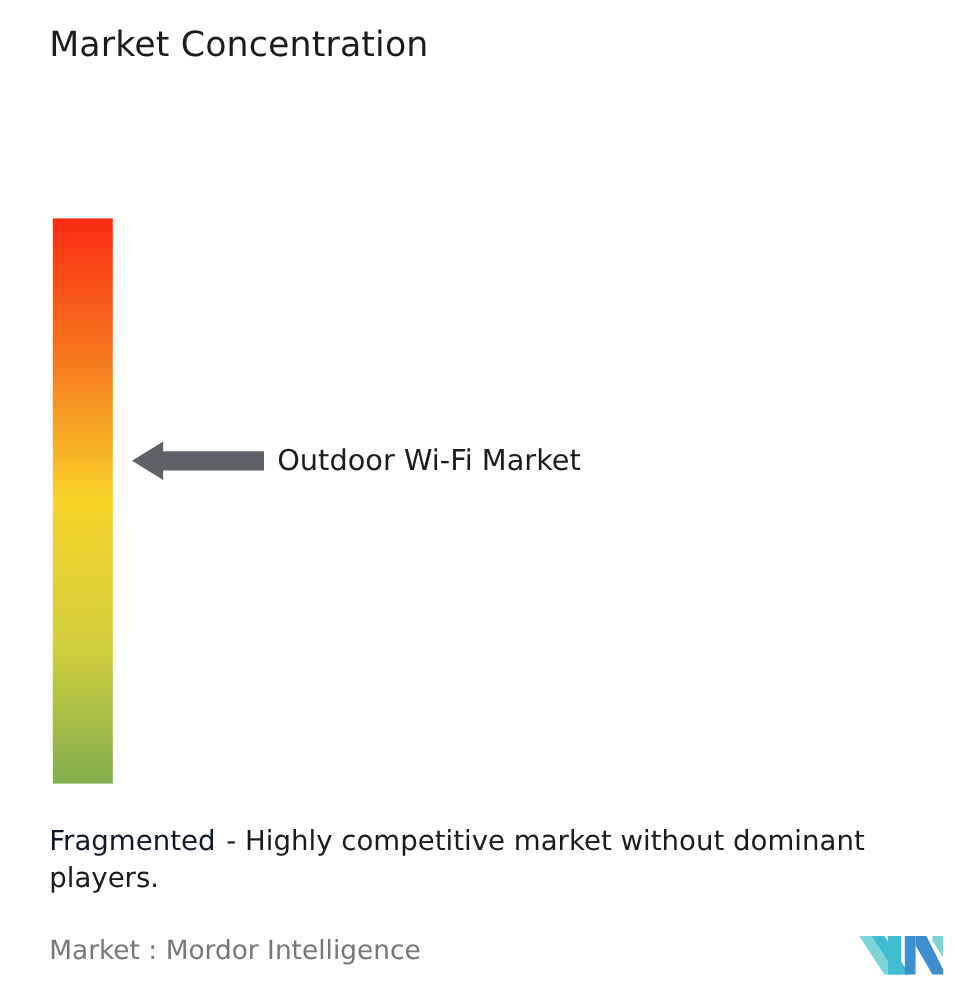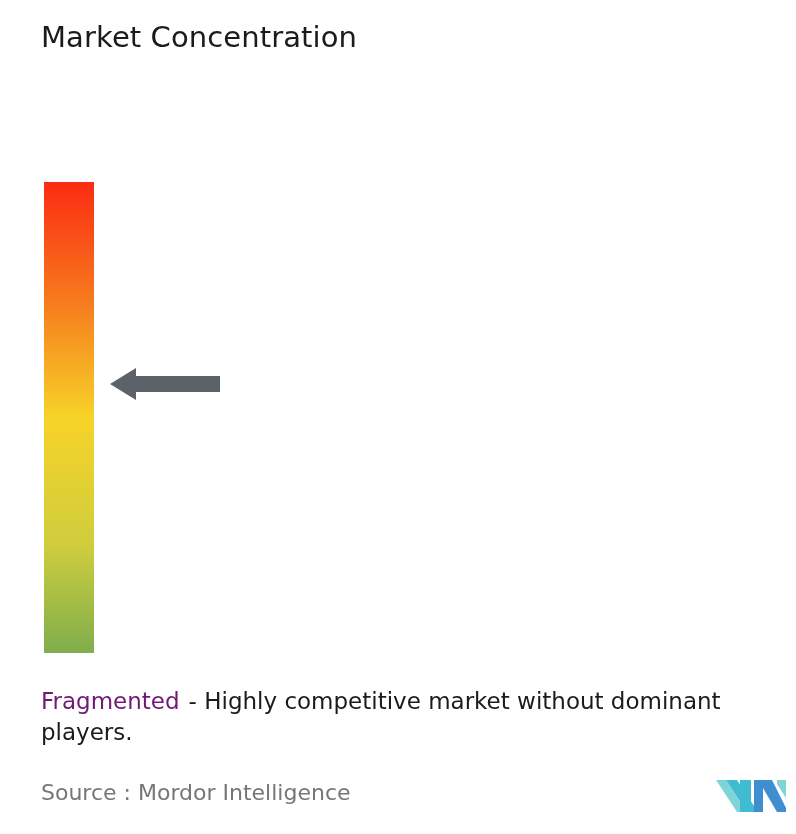--- a/index.html
+++ b/index.html
@@ -149,27 +149,28 @@
 
 
   <div class="scale-bar" style="background: linear-gradient(rgb(251, 43, 18) 0%, rgb(246, 128, 31) 27%, rgb(247, 211, 40) 50%, rgb(207, 205, 61) 77%, rgb(127, 174, 77) 100%);"></div>
 
   <div class="callout">
     <span class="arrow-left">
       <svg viewBox="0 0 110 36" xmlns="http://www.w3.org/2000/svg" aria-hidden="true">
         <polygon points="0,18 26,2 26,10 110,10 110,26 26,26 26,34" fill="#5d6168"></polygon>
       </svg>
     </span>
+    <span class="callout-label">Outdoor Wi-Fi Market</span>
   </div>
 
   <div class="legend-line legend-bottom">
-    <span class="term term-fragmented" style="color: #701a75;">Fragmented</span><span class="term-gap"></span><span>- Highly competitive market without dominant players.</span>
+    <span class="term term-fragmented" style="color: #0f172a;">Fragmented</span><span class="term-gap"></span><span>- Highly competitive market without dominant players.</span>
   </div>
 
-  <div class="source-note">Source :  Mordor Intelligence</div>
+  <div class="source-note">Market :  Mordor Intelligence</div>
 
   <div class="brand-logo">
     <svg viewBox="0 0 72 42" xmlns="http://www.w3.org/2000/svg" aria-hidden="true">
       <polygon points="0,8 10,8 31,40 21,40" fill="#7fd4d8"></polygon>
       <polygon points="10,8 21,8 42,40 31,40" fill="#3fbcd2"></polygon>
       <polygon points="24,8 35,8 35,40 24,40" fill="#3fbcd2"></polygon>
       <polygon points="38,8 47,8 47,40 38,40" fill="#3f8fd0"></polygon>
       <polygon points="47,8 56,8 70,36 70,40 61,40 47,16" fill="#3f8fd0"></polygon>
       <polygon points="61,8 70,8 70,26 61,12" fill="#7fd4d8"></polygon>
     </svg>

